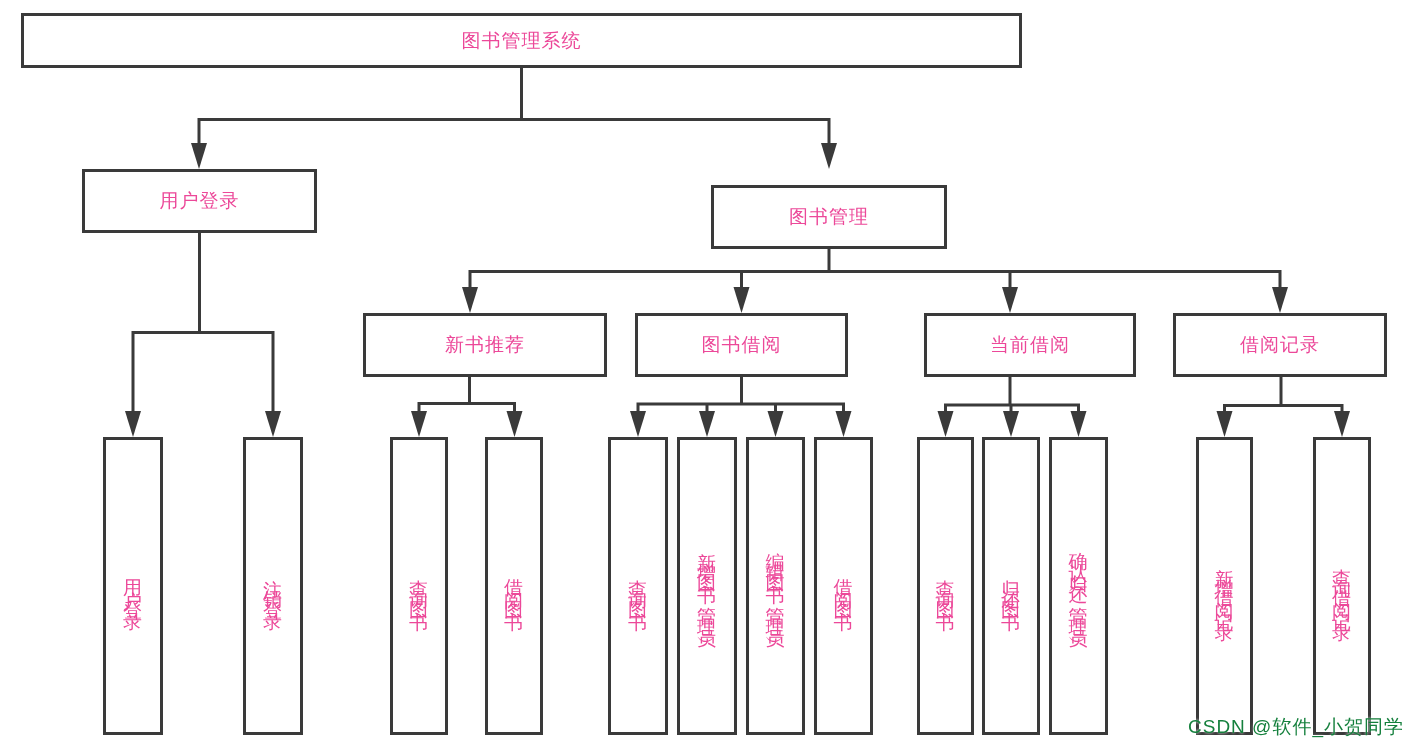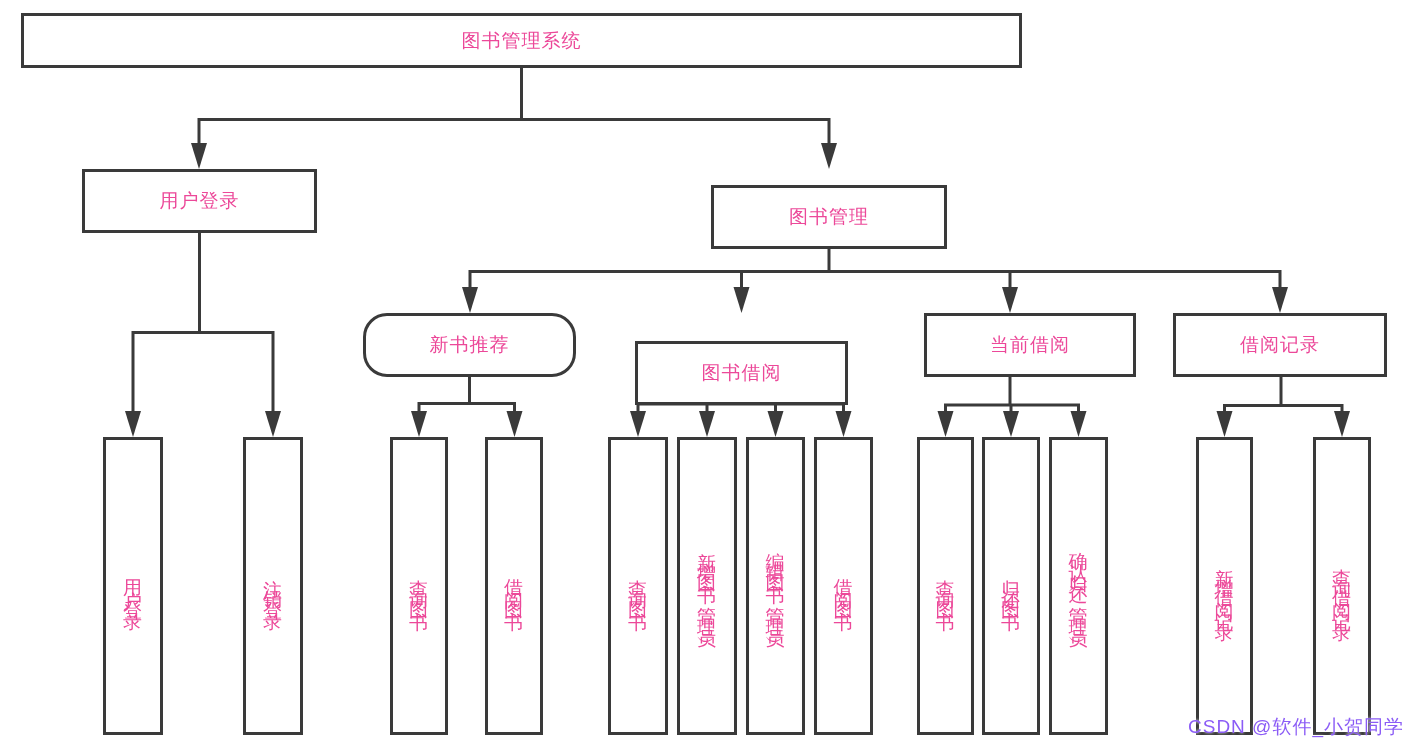--- a/index.html
+++ b/index.html
@@ -38,21 +38,21 @@
     font-size: 19px;
     line-height: 1;
     letter-spacing: 11px;
     white-space: normal;
   }
   .watermark {
     position: absolute;
     left: 1188px;
     top: 714px;
     font-size: 19px;
-    color: #8b5cf6;
+    color: #15803d;
     letter-spacing: 1px;
     text-shadow: 0 0 3px #ffffff;
     white-space: nowrap;
   }
 </style>
 </head>
 <body>
 
 <div class="stage">
 
@@ -112,24 +112,24 @@
     <span class="lbl">图书管理系统</span>
   </div>
 
   <div class="node" style="left:82px; top:169px; width:235px; height:64px;">
     <span class="lbl">用户登录</span>
   </div>
   <div class="node" style="left:711px; top:169px; width:236px; height:64px;margin-top:16px;">
     <span class="lbl">图书管理</span>
   </div>
 
-  <div class="node" style="left:363px; top:313px; width:213px; height:64px;border-radius:24px;">
+  <div class="node" style="left:363px; top:313px; width:244px; height:64px;">
     <span class="lbl">新书推荐</span>
   </div>
-  <div class="node" style="left:635px; top:313px; width:213px; height:64px;margin-top:28px;">
+  <div class="node" style="left:635px; top:313px; width:213px; height:64px;">
     <span class="lbl">图书借阅</span>
   </div>
   <div class="node" style="left:904px; top:313px; width:212px; height:64px;margin-left:20px;">
     <span class="lbl">当前借阅</span>
   </div>
   <div class="node" style="left:1173px; top:313px; width:214px; height:64px;align-items:center;">
     <span class="lbl">借阅记录</span>
   </div>
 
   <div class="node leaf" style="left:103px; top:437px; width:60px; height:298px;">

